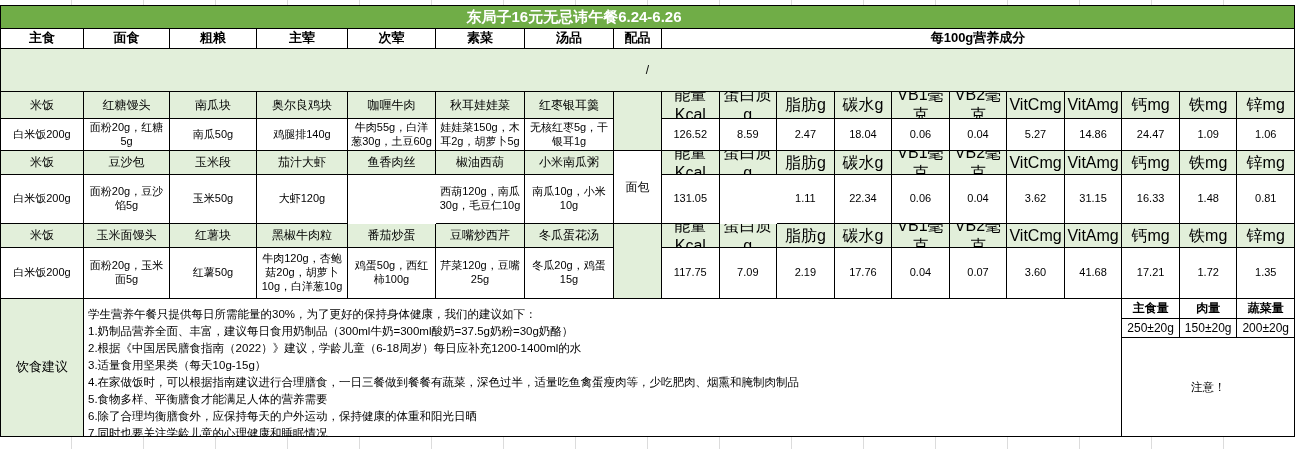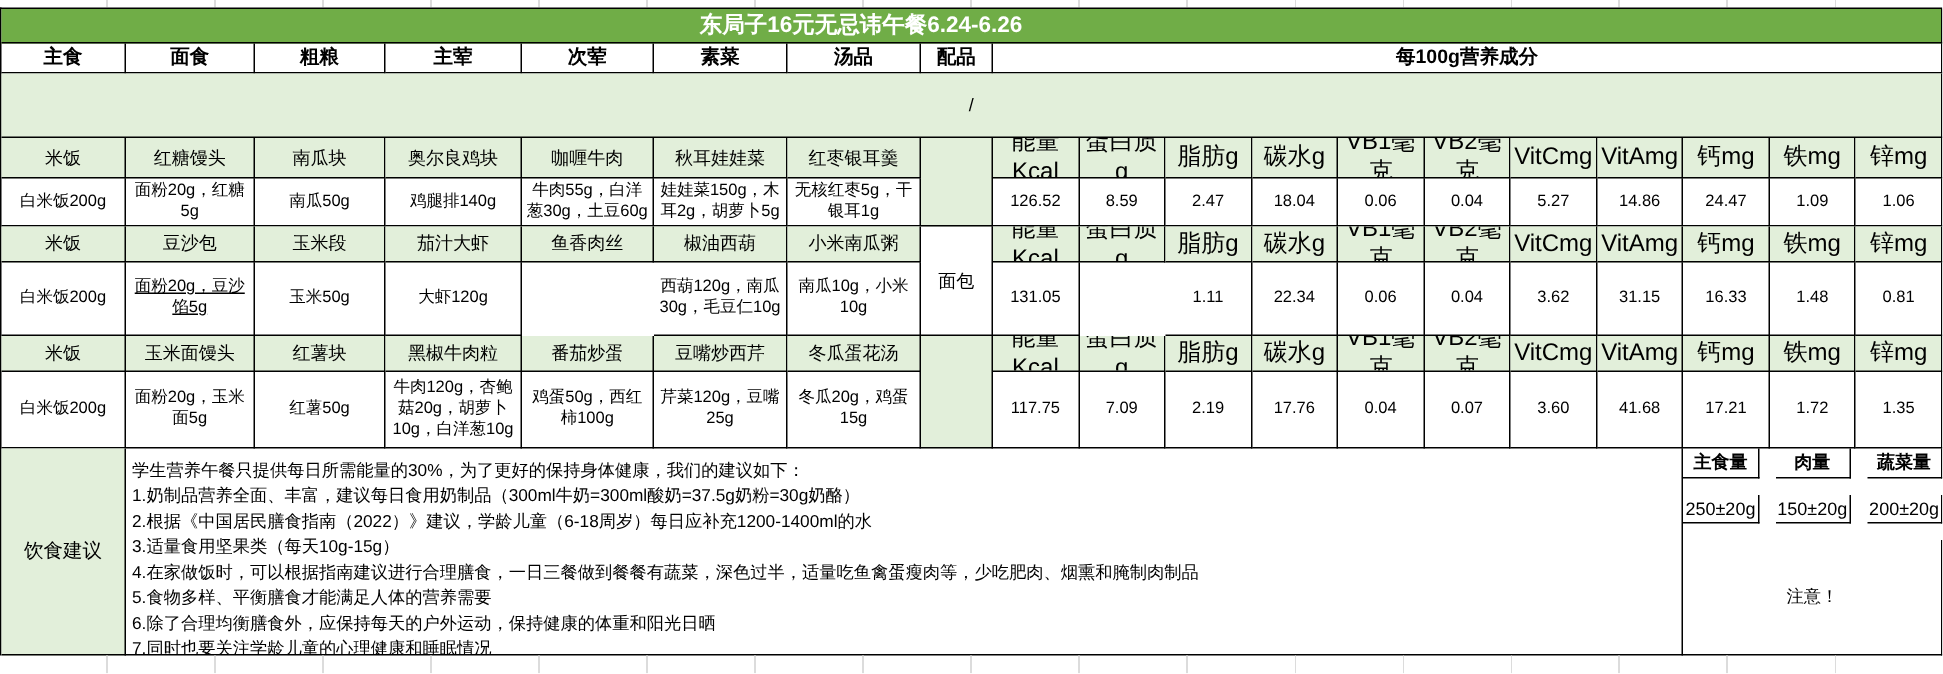--- a/index.html
+++ b/index.html
@@ -127,21 +127,21 @@
     <div class="c green nhead" style="grid-column:12;grid-row:6;">碳水g</div>
     <div class="c green nhead" style="grid-column:13;grid-row:6;">VB1毫克</div>
     <div class="c green nhead" style="grid-column:14;grid-row:6;">VB2毫克</div>
     <div class="c green nhead" style="grid-column:15;grid-row:6;">VitCmg</div>
     <div class="c green nhead" style="grid-column:16;grid-row:6;">VitAmg</div>
     <div class="c green nhead" style="grid-column:17;grid-row:6;">钙mg</div>
     <div class="c green nhead" style="grid-column:18;grid-row:6;">铁mg</div>
     <div class="c green nhead" style="grid-column:19;grid-row:6;">锌mg</div>
 
     <div class="c ingr" style="grid-column:1;grid-row:7;">白米饭200g</div>
-    <div class="c ingr" style="grid-column:2;grid-row:7;text-decoration:underline;">面粉20g，豆沙馅5g</div>
+    <div class="c ingr" style="grid-column:2;grid-row:7;">面粉20g，豆沙馅5g</div>
     <div class="c ingr" style="grid-column:3;grid-row:7;">玉米50g</div>
     <div class="c ingr" style="grid-column:4;grid-row:7;">大虾120g</div>
     <div class="c ingr" style="grid-column:6;grid-row:7;">西葫120g，南瓜30g，毛豆仁10g</div>
     <div class="c ingr" style="grid-column:7;grid-row:7;">南瓜10g，小米10g</div>
     <div class="c nval" style="grid-column:9;grid-row:7;">131.05</div>
     <div class="c nval" style="grid-column:11;grid-row:7;">1.11</div>
     <div class="c nval" style="grid-column:12;grid-row:7;">22.34</div>
     <div class="c nval" style="grid-column:13;grid-row:7;">0.06</div>
     <div class="c nval" style="grid-column:14;grid-row:7;">0.04</div>
     <div class="c nval" style="grid-column:15;grid-row:7;">3.62</div>
@@ -195,21 +195,21 @@
       <div>学生营养午餐只提供每日所需能量的30%，为了更好的保持身体健康，我们的建议如下：</div>
       <div>1.奶制品营养全面、丰富，建议每日食用奶制品（300ml牛奶=300ml酸奶=37.5g奶粉=30g奶酪）</div>
       <div>2.根据《中国居民膳食指南（2022）》建议，学龄儿童（6-18周岁）每日应补充1200-1400ml的水</div>
       <div>3.适量食用坚果类（每天10g-15g）</div>
       <div>4.在家做饭时，可以根据指南建议进行合理膳食，一日三餐做到餐餐有蔬菜，深色过半，适量吃鱼禽蛋瘦肉等，少吃肥肉、烟熏和腌制肉制品</div>
       <div>5.食物多样、平衡膳食才能满足人体的营养需要</div>
       <div>6.除了合理均衡膳食外，应保持每天的户外运动，保持健康的体重和阳光日晒</div>
       <div>7.同时也要关注学龄儿童的心理健康和睡眠情况</div>
     </div>
 
-    <div class="portwrap" style="grid-column:17/span 3;grid-row:10;gap:11px;">
+    <div class="portwrap" style="grid-column:17/span 3;grid-row:10;">
       <div class="c pcell ph">主食量</div>
       <div class="c pcell ph">肉量</div>
       <div class="c pcell ph">蔬菜量</div>
       <div class="c pcell">250±20g</div>
       <div class="c pcell">150±20g</div>
       <div class="c pcell">200±20g</div>
       <div class="c notice" style="grid-column:1/span 3;">
         <div>注意！</div>
       </div>
     </div>

